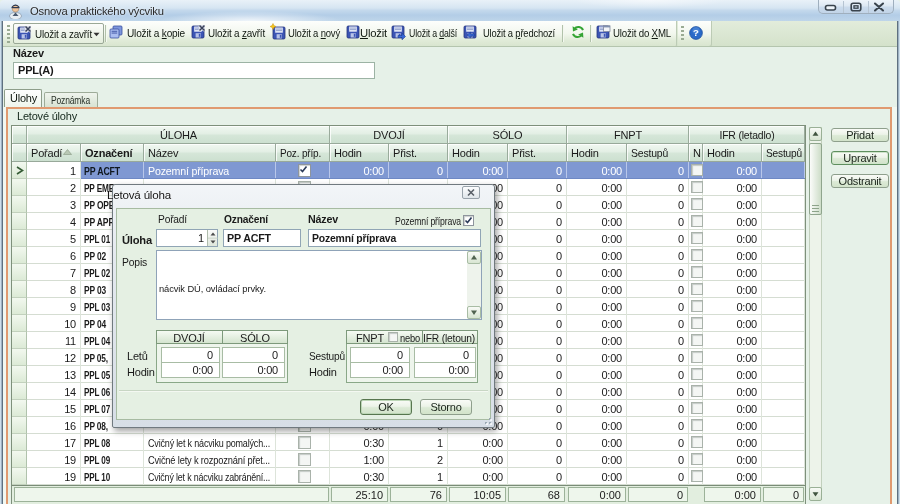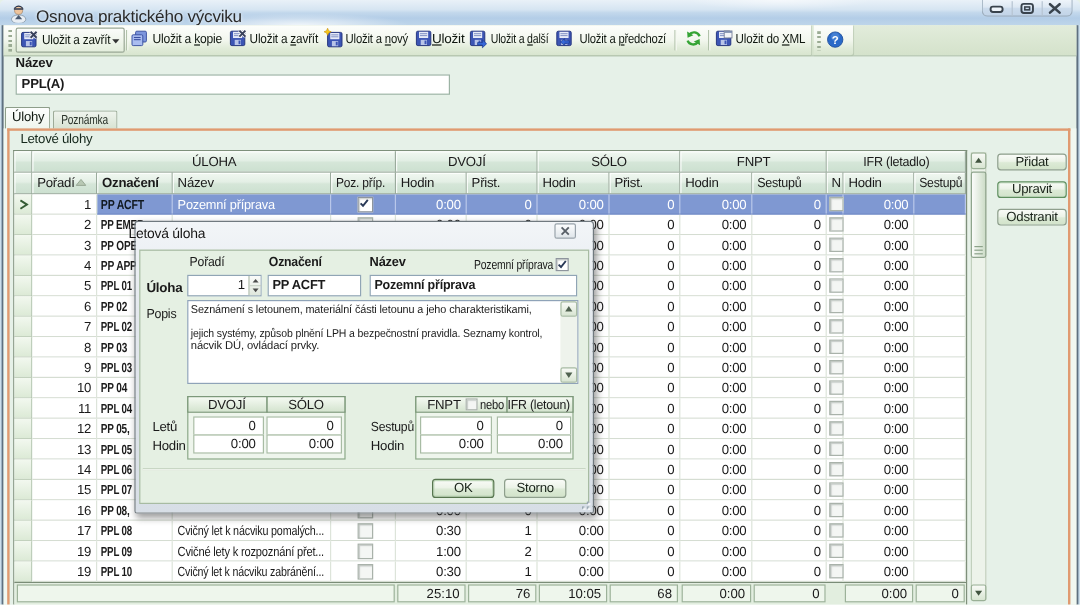--- a/index.html
+++ b/index.html
@@ -26,21 +26,21 @@
 <div class="ab" style="left:120px;top:0;width:260px;height:21px;background:radial-gradient(ellipse 130px 14px at 50% 100%,rgba(255,255,255,0.75),rgba(255,255,255,0) 70%);"></div>
 <div class="ab" style="left:540px;top:0;width:220px;height:21px;background:radial-gradient(ellipse 110px 12px at 50% 0%,rgba(255,255,255,0.55),rgba(255,255,255,0) 70%);"></div>
 
 <svg class="ab" style="left:8px;top:3px" width="15" height="16" viewBox="0 0 15 16">
 <ellipse cx="7.5" cy="13" rx="6" ry="3.6" fill="#e8eef4" stroke="#8898a8" stroke-width="0.7"></ellipse>
 <path d="M4.5 13 L7.5 9.5 L10.5 13 Z" fill="#4a5a70"></path>
 <circle cx="7.5" cy="5.6" r="3.4" fill="#eec49c" stroke="#9a7a5a" stroke-width="0.5"></circle>
 <path d="M3.8 4.6 Q7.5 0.8 11.2 4.6 L11.2 3.4 Q7.5 -0.2 3.8 3.4 Z" fill="#2e3a52"></path>
 <rect x="3.4" y="3.9" width="8.2" height="1.3" rx="0.6" fill="#2e3a52"></rect>
 </svg>
-<div class="txt" style="left:30px;top:5px;font-size:14px;color:#2a2a2a;text-shadow:0 0 3px rgba(255,255,255,0.9)"><span class="fit" style="transform: scaleX(1.01934);">Osnova praktického výcviku</span></div>
+<div class="txt" style="left:30px;top:5px;font-size:11px;color:#2a2a2a;text-shadow:0 0 3px rgba(255,255,255,0.9)"><span class="fit" style="transform: scaleX(1.01934);">Osnova praktického výcviku</span></div>
 <div class="ab" style="left:818px;top:0;width:76px;height:14px;background:linear-gradient(180deg,#eef4fa 0%,#dde8f3 45%,#cbdbec 55%,#c2d4e8 100%);border:1px solid #9fafbe;border-top:none;border-radius:0 0 5px 5px;"></div>
 <div class="ab" style="left:843px;top:1px;width:1px;height:12px;background:#b6c4d2"></div>
 <div class="ab" style="left:868px;top:1px;width:1px;height:12px;background:#b6c4d2"></div>
 <svg class="ab" style="left:824px;top:3px" width="13" height="9" viewBox="0 0 13 9">
       <rect x="1.5" y="2.5" width="10" height="4.5" rx="2" fill="#eef4fa" stroke="#39434d" stroke-width="1.6"></rect>
     </svg>
 <svg class="ab" style="left:850px;top:2px" width="12" height="10" viewBox="0 0 12 10">
       <rect x="1.2" y="1.2" width="9.6" height="7.6" rx="2" fill="none" stroke="#39434d" stroke-width="1.6"></rect>
       <rect x="4" y="3.8" width="4" height="2.4" fill="none" stroke="#39434d" stroke-width="1.3"></rect>
     </svg>
@@ -795,22 +795,20 @@
         <path d="M5 13.5 L7.5 10.5 L2.5 10.5 Z" fill="#4a4a4a"></path>
 <rect x="0" y="7.7" width="10" height="0.8" fill="#c2ccc0"></rect>
       </svg>
     </div>
 <div class="inp" style="left:223px;top:229px;width:78px;height:18px"></div>
 <div class="txt b" style="left:227px;top:232px;"><span class="fit" style="transform: scaleX(0.976422);">PP ACFT</span></div>
 <div class="inp" style="left:308px;top:229px;width:173px;height:18px"></div>
 <div class="txt b" style="left:312px;top:232px;"><span class="fit" style="transform: scaleX(0.949153);">Pozemní příprava</span></div>
 <div class="txt" style="left:122px;top:256px;"><span class="fit" style="transform: scaleX(0.942285);">Popis</span></div>
 <div class="inp" style="left:156px;top:250px;width:326px;height:70px;border-color:#8fa3b8"></div>
-<div class="txt" style="left:159px;top:253px;font-size:9.5px;letter-spacing:-0.1px"><span class="pl fit" style="display: inline-block; white-space: nowrap; transform-origin: 0px 0px; transform: scaleX(0.95297);">Seznámení s letounem, materiální části letounu a jeho charakteristikami,</span></div>
-<div class="txt" style="left:159px;top:273px;font-size:9.5px;letter-spacing:-0.1px"><span class="pl fit" style="display: inline-block; white-space: nowrap; transform-origin: 0px 0px; transform: scaleX(0.920976);">jejich systémy, způsob plnění LPH a bezpečnostní pravidla. Seznamy kontrol,</span></div>
 <div class="txt" style="left:159px;top:283px;font-size:9.5px;letter-spacing:-0.1px"><span class="pl fit" style="display: inline-block; white-space: nowrap; transform-origin: 0px 0px; transform: scaleX(0.98504);">nácvik DÚ, ovládací prvky.</span></div>
 <div class="ab" style="left:467px;top:251px;width:14px;height:68px;background:#eef3ec"></div>
 <div class="ab" style="left:467px;top:251px;width:14px;height:13px;background:linear-gradient(180deg,#f8faf6,#d8e5d2);border:1px solid #a8bca4;border-radius:2px">
       <svg width="12" height="11" viewBox="0 0 12 11" style="position:absolute">
         <path d="M6 3 L9 7.5 L3 7.5 Z" fill="#506250"></path>
       </svg>
     </div>
 <div class="ab" style="left:467px;top:306px;width:14px;height:13px;background:linear-gradient(180deg,#f8faf6,#d8e5d2);border:1px solid #a8bca4;border-radius:2px">
       <svg width="12" height="11" viewBox="0 0 12 11" style="position:absolute">
         <path d="M6 8 L9 3.5 L3 3.5 Z" fill="#506250"></path>

